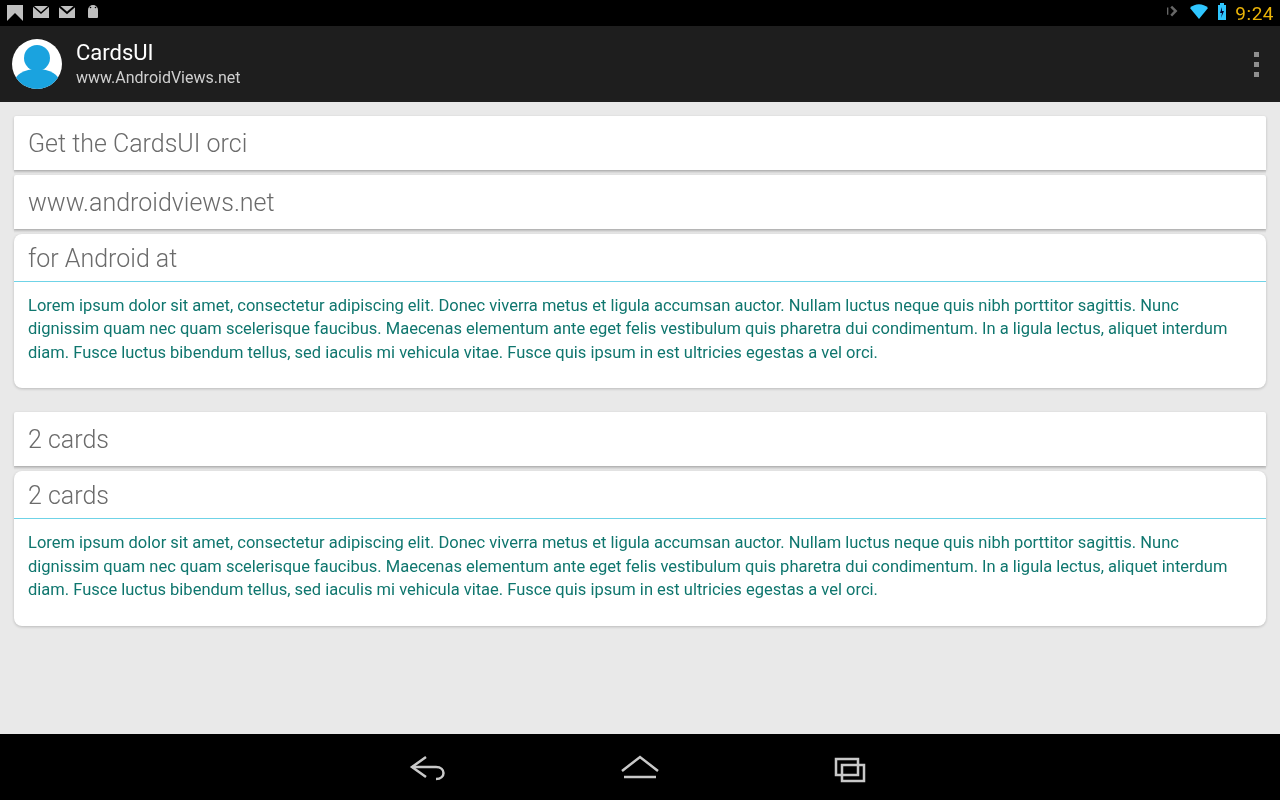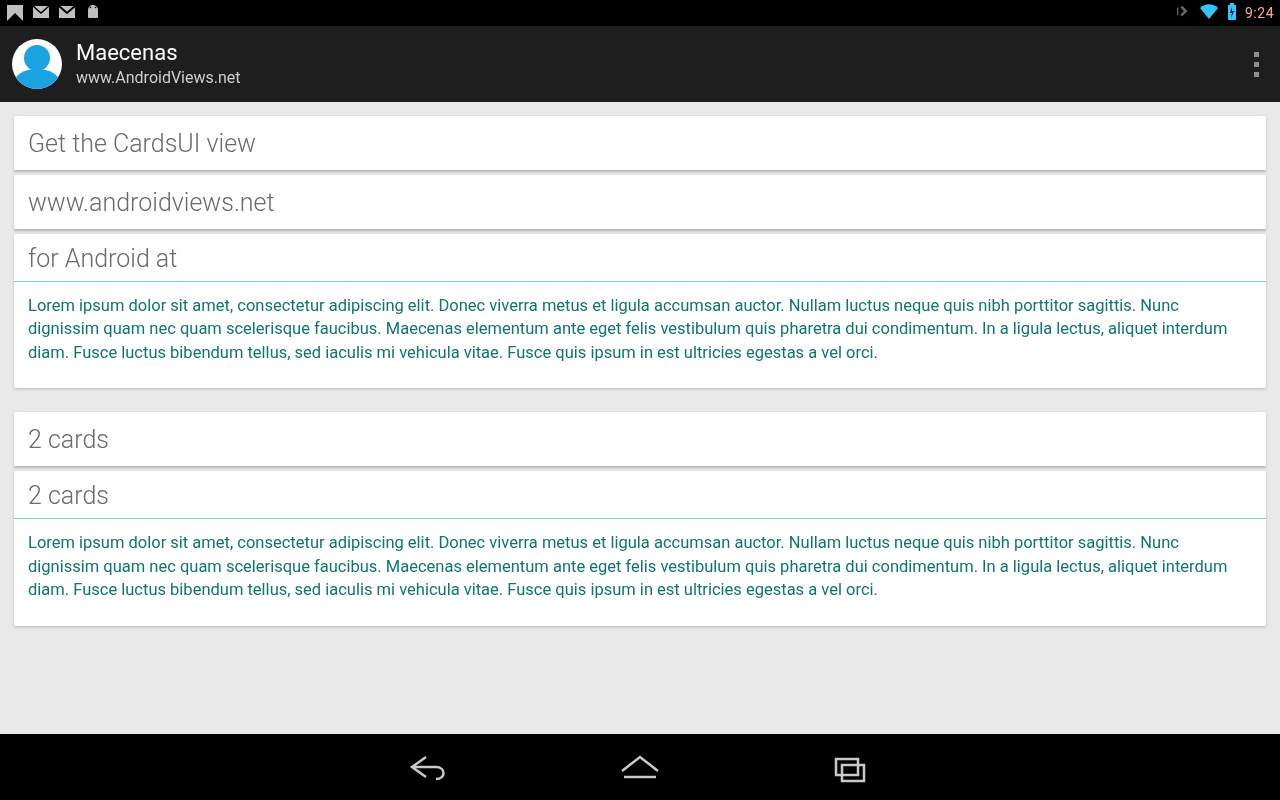--- a/index.html
+++ b/index.html
@@ -10,21 +10,21 @@
   .status-bar {
     background: #000; height: 26px; width: 100%;
     display: flex; align-items: center; padding: 0 6px;
     color: #bfbfbf;
   }
   .status-left { display: flex; align-items: center; gap: 8px; }
   .status-left .glyph { font-size: 16px; line-height: 1; }
   .status-right { margin-left: auto; display: flex; align-items: center; gap: 8px; color:#2fc6ff;}
   .status-right .muted { color:#666; }
   .status-right .glyph { font-size: 16px; line-height:1; }
-  .status-time { font-size: 14px; letter-spacing: 0.5px; color:#fca5a5;}
+  .status-time { font-size: 19px; letter-spacing: 0.5px; color:#eab308;}
 
   
   .action-bar {
     background: #1e1e1e; height: 76px; width:100%;
     display:flex; align-items:center; padding: 0 12px;
     color:#fff;
   }
   .app-icon {
     width: 50px; height: 50px; border-radius: 50%;
     background: #fff; position: relative; overflow:hidden;
@@ -47,21 +47,21 @@
   }
   .overflow span { width:5px; height:5px; background:#8f8f8f; }
 
   
   .content {
     flex:1; overflow:hidden; padding: 14px 14px 0 14px;
     background:#e9e9e9;
   }
   .stack { position:relative; margin-bottom: 24px; }
   .card-shadow {
-    background:#fff; border-radius:2px; box-shadow: 0 1px 3px rgba(0,0,0,0.2);
+    background:#fff; border-radius:8px; box-shadow: 0 1px 3px rgba(0,0,0,0.2);
   }
   .peek {
     height: 54px; display:flex; align-items:center; padding: 0 14px;
     font-size: 25px; font-weight:300; color:#6b6b6b;
     border-radius:2px 2px 0 0; margin-bottom: 5px;
     position:relative;
   }
   .peek::after{
     content:""; position:absolute; left:0; right:0; bottom:-4px; height:4px;
     background: linear-gradient(to bottom, rgba(0,0,0,0.12), rgba(0,0,0,0));
@@ -138,35 +138,35 @@
           <path d="M5 4 L3 10 L5 10 L4 15 L7 8 L5 8 Z" fill="#003"></path>
         </svg>
     </span>
     <span class="status-time">9:24</span>
   </div>
 </div>
 
 <div class="action-bar">
   <div class="app-icon"></div>
   <div class="app-titles">
-    <div class="app-title">Maecenas</div>
+    <div class="app-title">CardsUI</div>
     <div class="app-subtitle">www.AndroidViews.net</div>
   </div>
   <div class="overflow">
     <span></span>
       <span></span>
       <span></span>
   </div>
 </div>
 
 <div class="content">
 
   <div class="stack">
     <div class="peek card-shadow">
-      <span>Get the CardsUI view</span>
+      <span>Get the CardsUI orci</span>
     </div>
     <div class="peek card-shadow">
       <span>www.androidviews.net</span>
     </div>
     <div class="top-card card-shadow">
       <div class="title">for Android at</div>
       <div class="divider"></div>
       <div class="body-text">Lorem ipsum dolor sit amet, consectetur adipiscing elit. Donec viverra metus et ligula accumsan auctor. Nullam luctus neque quis nibh porttitor sagittis. Nunc dignissim quam nec quam scelerisque faucibus. Maecenas elementum ante eget felis vestibulum quis pharetra dui condimentum. In a ligula lectus, aliquet interdum diam. Fusce luctus bibendum tellus, sed iaculis mi vehicula vitae. Fusce quis ipsum in est ultricies egestas a vel orci.</div>
     </div>
   </div>

